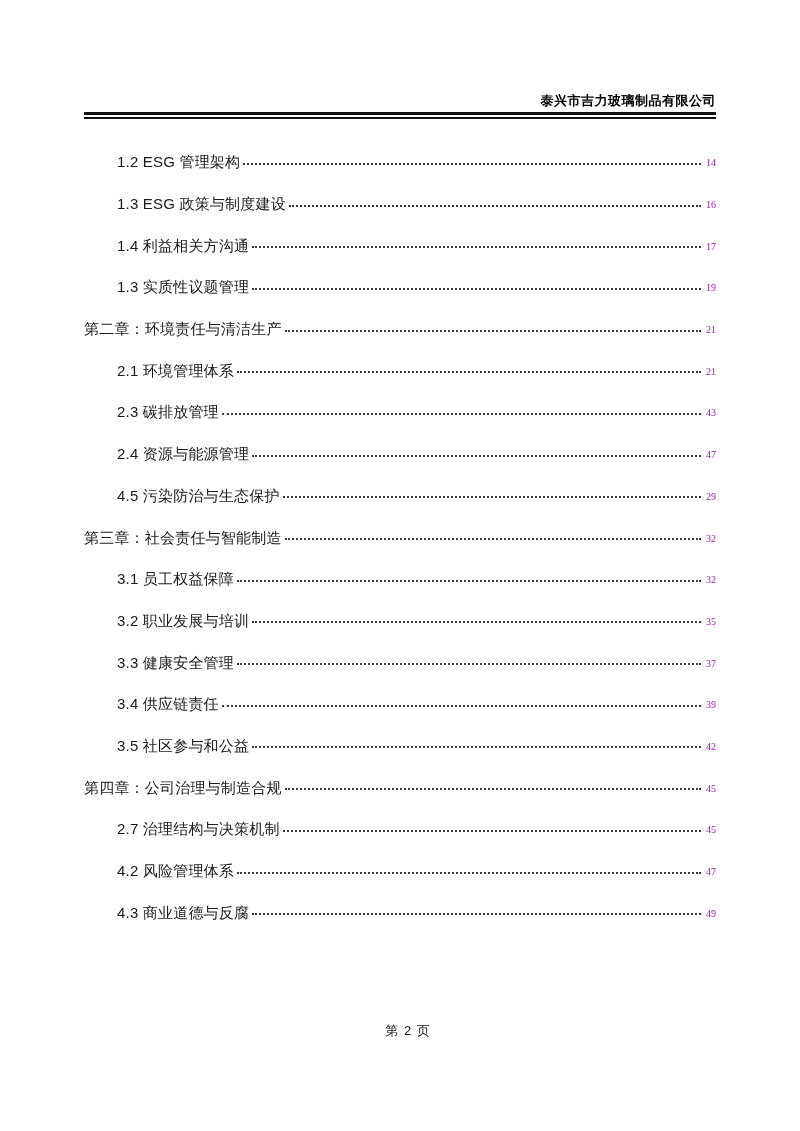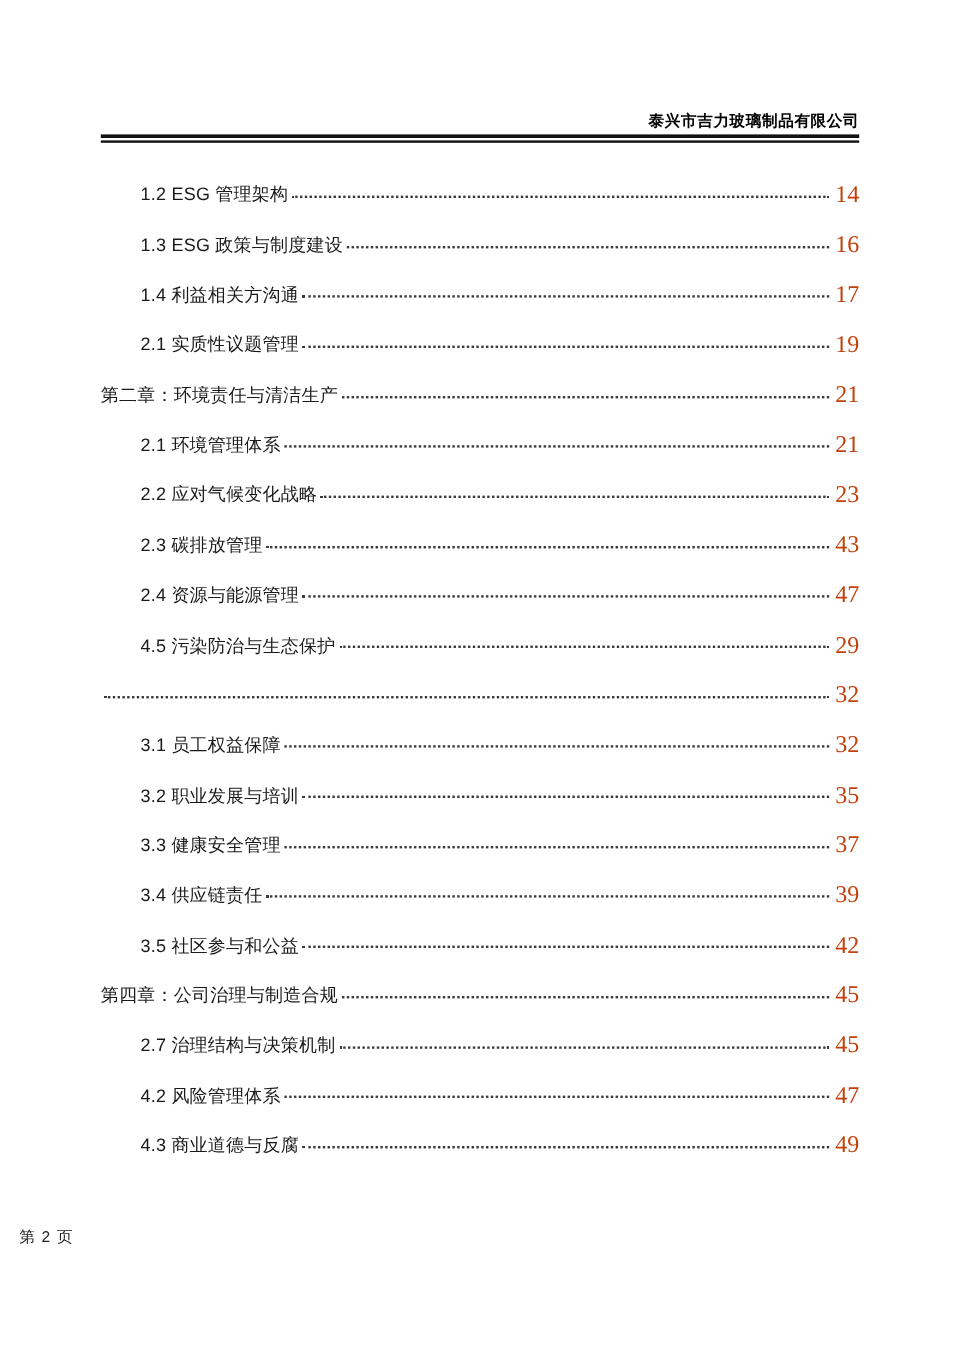--- a/index.html
+++ b/index.html
@@ -60,28 +60,29 @@
   .toc-dots{
     flex:1 1 auto;
     height:0;
     border-bottom:2px dotted var(--dots);
     margin:0 5px 0 3px;
     transform:translateY(1px);
   }
   .toc-page{
     flex:0 0 auto;
     font-family:"Liberation Serif","DejaVu Serif",serif;
-    font-size:20px;
-    color:#c2410c;
+    font-size:10px;
+    color:#a21caf;
   }
   .footer{
     position:absolute;
     top:1022px;
     left:16px;
     right:0;
+    text-align:center;
     font-size:13px;
     color:#222;
     letter-spacing:1px;
   }
 </style>
 </head>
 <body>
 
 <div class="page">
 
@@ -99,55 +100,51 @@
         <span class="toc-label">1.3 ESG 政策与制度建设</span>
         <span class="toc-dots"></span>
         <span class="toc-page">16</span>
       </div>
       <div class="toc-row sub">
         <span class="toc-label">1.4 利益相关方沟通</span>
         <span class="toc-dots"></span>
         <span class="toc-page">17</span>
       </div>
       <div class="toc-row sub">
-        <span class="toc-label">2.1 实质性议题管理</span>
+        <span class="toc-label">1.3 实质性议题管理</span>
         <span class="toc-dots"></span>
         <span class="toc-page">19</span>
       </div>
       <div class="toc-row">
         <span class="toc-label">第二章：环境责任与清洁生产</span>
         <span class="toc-dots"></span>
         <span class="toc-page">21</span>
       </div>
       <div class="toc-row sub">
         <span class="toc-label">2.1 环境管理体系</span>
         <span class="toc-dots"></span>
         <span class="toc-page">21</span>
-      </div>
-      <div class="toc-row sub">
-        <span class="toc-label">2.2 应对气候变化战略</span>
-        <span class="toc-dots"></span>
-        <span class="toc-page">23</span>
       </div>
       <div class="toc-row sub">
         <span class="toc-label">2.3 碳排放管理</span>
         <span class="toc-dots"></span>
         <span class="toc-page">43</span>
       </div>
       <div class="toc-row sub">
         <span class="toc-label">2.4 资源与能源管理</span>
         <span class="toc-dots"></span>
         <span class="toc-page">47</span>
       </div>
       <div class="toc-row sub">
         <span class="toc-label">4.5 污染防治与生态保护</span>
         <span class="toc-dots"></span>
         <span class="toc-page">29</span>
       </div>
       <div class="toc-row">
+        <span class="toc-label">第三章：社会责任与智能制造</span>
         <span class="toc-dots"></span>
         <span class="toc-page">32</span>
       </div>
       <div class="toc-row sub">
         <span class="toc-label">3.1 员工权益保障</span>
         <span class="toc-dots"></span>
         <span class="toc-page">32</span>
       </div>
       <div class="toc-row sub">
         <span class="toc-label">3.2 职业发展与培训</span>

